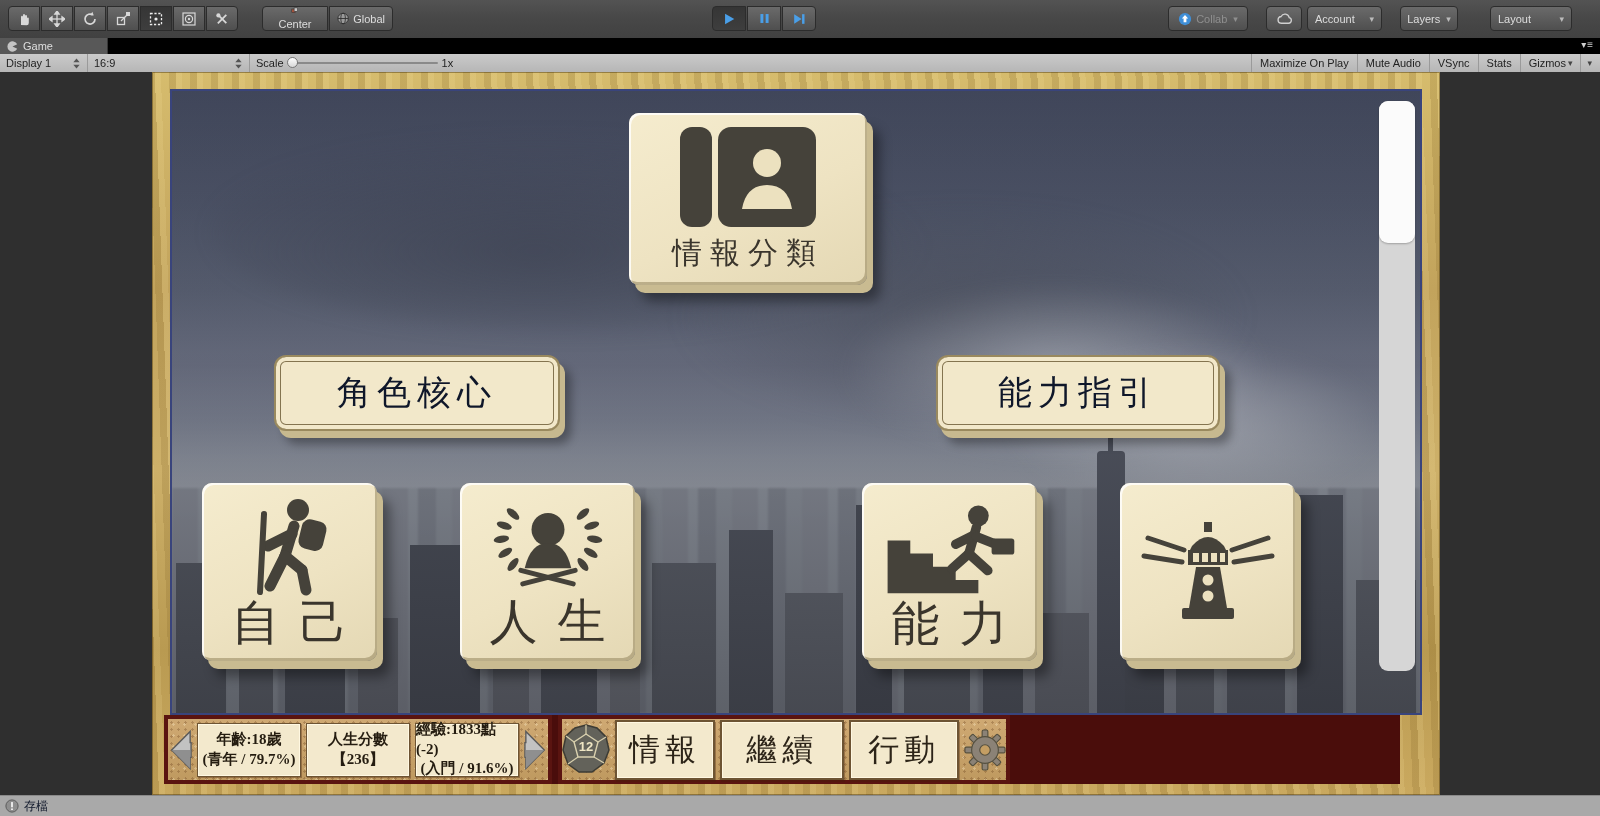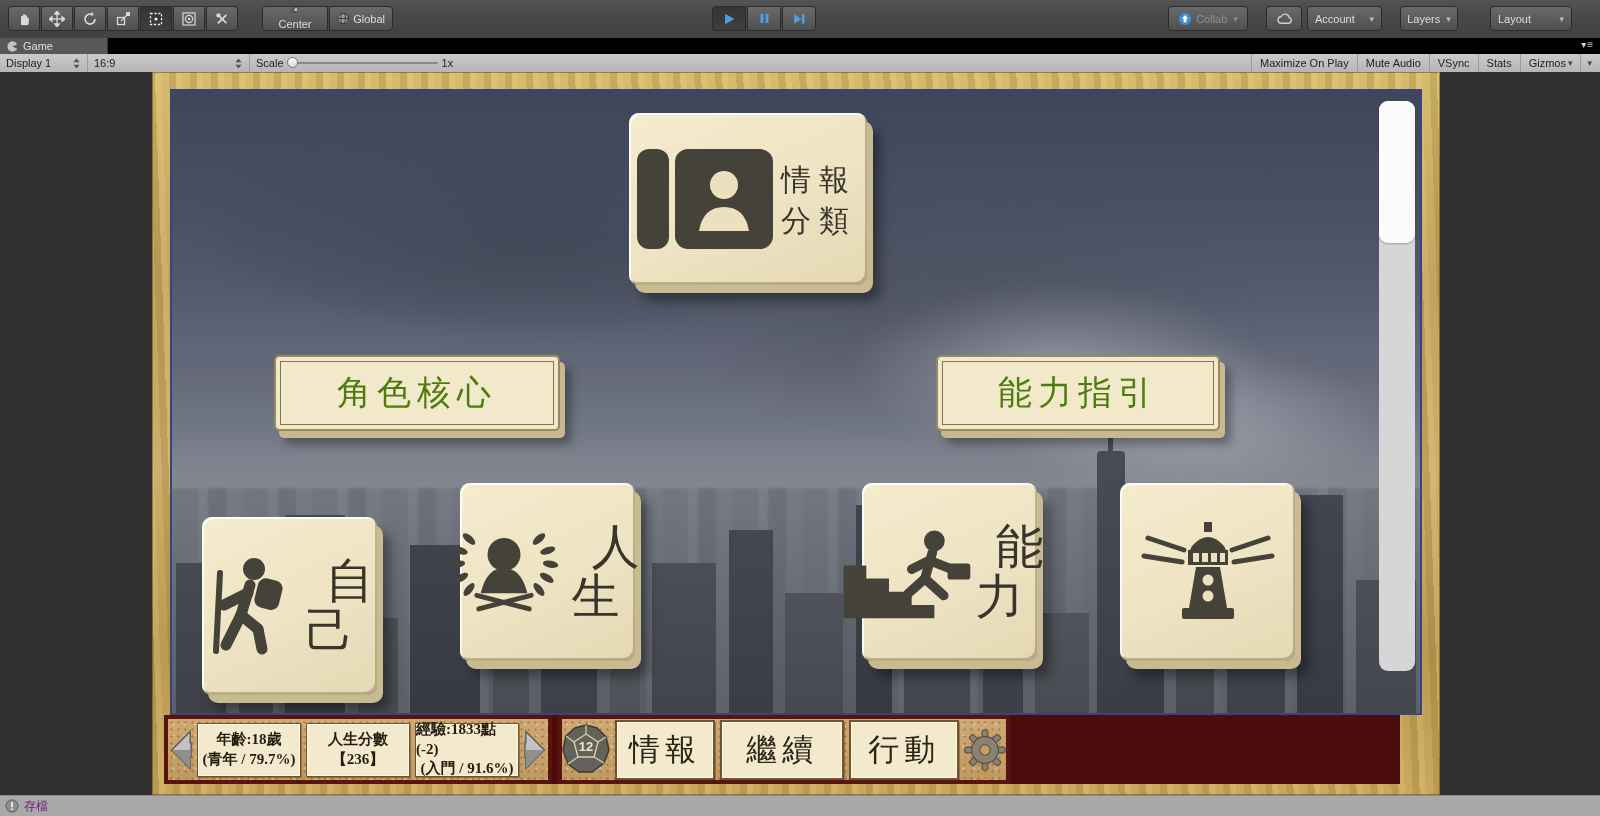--- a/index.html
+++ b/index.html
@@ -66,31 +66,31 @@
   .dim{position:absolute;inset:0;background:linear-gradient(180deg,rgba(30,34,50,.28) 0%,rgba(40,44,58,.16) 42%,rgba(26,27,33,.45) 100%);}
   
   .scroll-track{position:absolute;right:5px;top:10px;width:36px;height:570px;
     background:#d6d6d6;border-radius:9px;}
   .scroll-thumb{position:absolute;left:0;top:0;width:36px;height:142px;background:#fbfbfb;
     border-radius:9px;box-shadow:0 1px 2px rgba(0,0,0,.25);}
   .key-tile{position:absolute;border-radius:10px;
     background:linear-gradient(155deg,#f5ecce 0%,#eee3c2 55%,#e4d8b4 100%);
     box-shadow:inset 2px 2px 0 rgba(255,255,255,.8),inset -2px -3px 0 rgba(148,133,92,.55),
       6px 8px 0 #c9bb91,13px 16px 12px rgba(0,0,0,.38);
-    display:flex;align-items:center;justify-content:center;}
+    display:flex;flex-direction:column;align-items:center;justify-content:center;}
   .key-tile .ic{flex:0 0 auto;}
   .tile-label{font-family:"Liberation Serif",serif;color:#3a352c;}
   .cat-label{font-size:30px;letter-spacing:8px;margin-top:4px;}
   .sq-label{font-size:48px;letter-spacing:20px;text-indent:20px;line-height:1.05;}
   .wide-btn{position:absolute;height:76px;background:#f2e8ca;border:2px solid #99895e;
-    box-sizing:border-box;border-radius:5px;
+    box-sizing:border-box;border-radius:12px;
     box-shadow:inset 0 0 0 4px #f2e8ca,inset 0 0 0 5px #847450,
       5px 7px 0 #c7b98f,11px 13px 10px rgba(0,0,0,.33);
     display:flex;align-items:center;justify-content:center;
-    font-family:"Liberation Serif",serif;font-size:34px;color:#4d7c0f;letter-spacing:6px;}
+    font-family:"Liberation Serif",serif;font-size:34px;color:#0f172a;letter-spacing:6px;}
   
   .hud{position:absolute;left:12px;top:643px;width:1236px;height:69px;background:#4a0d0b;}
   .hud-sec{position:absolute;top:0;height:69px;box-sizing:border-box;border:4px solid #5a1410;
     background:
       radial-gradient(rgba(92,50,16,.28) 1px,rgba(0,0,0,0) 1.4px),
       radial-gradient(rgba(255,240,205,.33) 1px,rgba(0,0,0,0) 1.4px),
       linear-gradient(180deg,#cfa973,#bf9a60);
     background-size:7px 7px,11px 11px,100% 100%;
     display:flex;align-items:center;gap:5px;padding:0 0;}
   .hud-s1{left:0;width:388px;}
@@ -106,21 +106,21 @@
     font-family:"Liberation Serif",serif;font-size:31px;color:#2c2418;letter-spacing:5px;}
   .speed-btn{flex:1 1 0;height:56px;background:#f3e9cd;border:2px solid #6d5433;
     box-shadow:inset 0 0 0 1px #fff8e2,1px 2px 0 rgba(70,30,10,.35);
     display:flex;flex-direction:column;align-items:center;justify-content:center;
     font-family:"Liberation Serif",serif;font-size:17px;font-weight:700;color:#241c10;line-height:1.2;}
   .hud-arrow{flex:0 0 auto;}
   .wood-lip{position:absolute;left:0;bottom:0;width:100%;height:11px;}
   
   .status-bar{position:absolute;left:0;top:795px;width:1600px;height:21px;background:#a9a9a9;
     border-top:1px solid #8a8a8a;display:flex;align-items:center;gap:5px;padding-left:5px;
-    box-sizing:border-box;color:#701a75;font-size:12px;}
+    box-sizing:border-box;color:#0f172a;font-size:12px;}
 </style>
 </head>
 <body>
 
 <div class="top-toolbar">
   <div class="toolbtn first" style="left:8px;width:32px;">
     <svg width="16" height="16" viewBox="0 0 16 16">
         <path d="M5 14 L5 6.2 q0-1.4 1-1.4 t1 1.4 V4.4 q0-1.4 1-1.4 t1 1.4 v1 q0-1.3 1-1.3 t1 1.3 v2 q0-1 .9-1 t.9 1 V12 q0 2.2-2.2 2.2z" fill="#d8d8d8"></path>
       </svg>
   </div>
@@ -329,21 +329,21 @@
         <div class="tile-label cat-label">情報分類</div>
       </div>
 
       <div class="wide-btn" style="left:102px;top:264px;width:286px;">
         <span>角色核心</span>
       </div>
       <div class="wide-btn" style="left:764px;top:264px;width:284px;">
         <span>能力指引</span>
       </div>
 
-      <div class="key-tile" style="left:30px;top:392px;width:175px;height:178px;margin-top:34px;">
+      <div class="key-tile" style="left:30px;top:392px;width:175px;height:178px;">
         <svg class="ic" width="120" height="102" viewBox="0 0 120 102">
           <g stroke="#45423a" stroke-width="11" stroke-linecap="round" fill="none">
             <line x1="64" y1="30" x2="55" y2="60"></line>
             <line x1="55" y1="60" x2="40" y2="90"></line>
             <line x1="55" y1="60" x2="72" y2="74"></line>
             <line x1="72" y1="74" x2="76" y2="94"></line>
             <line x1="62" y1="38" x2="38" y2="50"></line>
           </g>
           <circle cx="68" cy="14" r="11" fill="#45423a"></circle>
           <rect x="70" y="24" width="25" height="30" rx="8" fill="#45423a" transform="rotate(14 82 39)"></rect>

